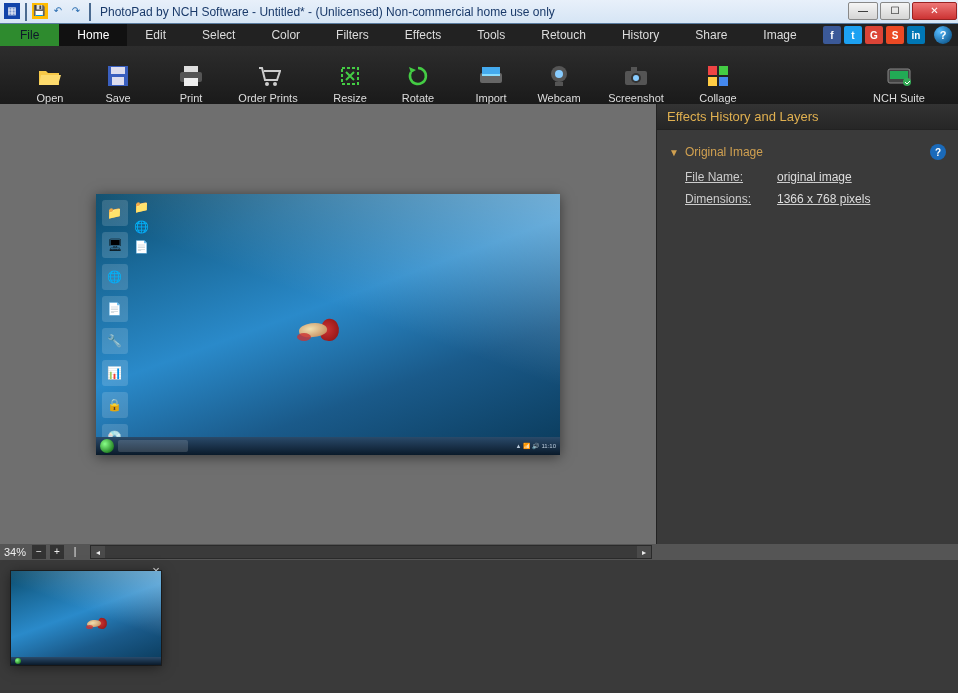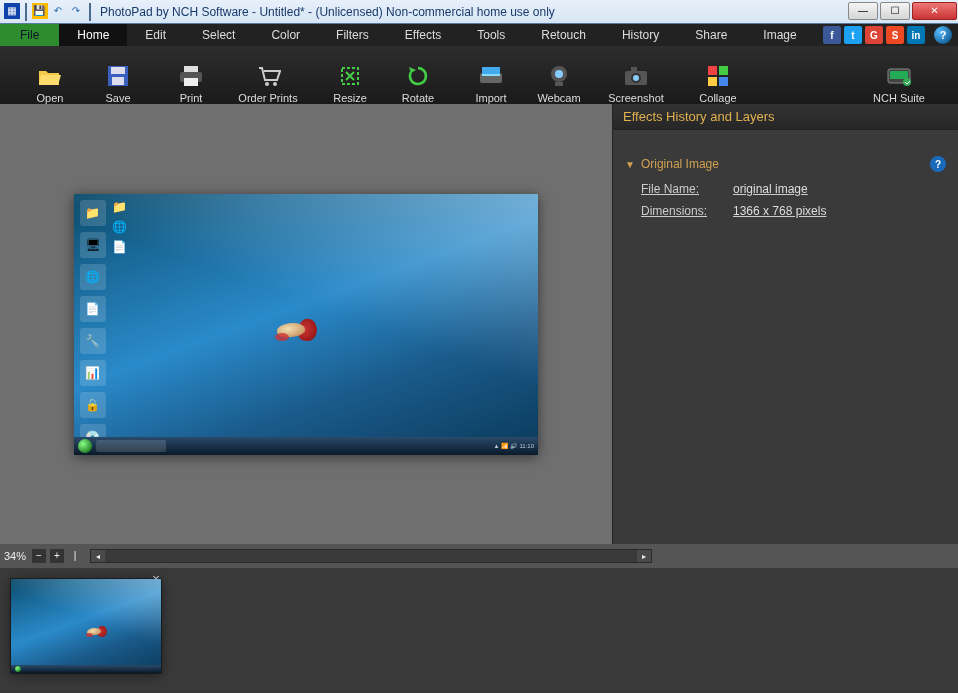--- a/index.html
+++ b/index.html
@@ -44,33 +44,33 @@
 .fish-fin{position:absolute;left:6px;top:14px;width:14px;height:8px;background:#c33;border-radius:50%;opacity:.8;}
 .desk-icons-col{position:absolute;left:6px;top:6px;display:flex;flex-direction:column;gap:6px;}
 .desk-icons-col .dicon{width:26px;height:26px;background:rgba(255,255,255,.15);border-radius:3px;display:flex;align-items:center;justify-content:center;font-size:12px;}
 .desk-icons-col2{position:absolute;left:38px;top:6px;display:flex;flex-direction:column;gap:6px;}
 .taskbar{position:absolute;left:0;right:0;bottom:0;height:18px;background:linear-gradient(#2a4a6a,#0a1a2a);display:flex;align-items:center;padding:0 4px;gap:4px;}
 .start-orb{width:14px;height:14px;border-radius:50%;background:radial-gradient(circle at 35% 35%,#8f8,#050);}
 .task-item{height:12px;width:70px;background:rgba(255,255,255,.15);border-radius:2px;}
 .task-right{margin-left:auto;color:#bcd;font-size:6px;}
 
 
-.panel { width:346px; background:#3a3a3a; display:flex; flex-direction:column; border-left:1px solid #222;gap:12px; }
+.panel { width:302px; background:#3a3a3a; display:flex; flex-direction:column; border-left:1px solid #222; }
 .panel-header { height:26px; background:linear-gradient(#333,#262626); color:#e0b050; display:flex; align-items:center; padding:0 10px; font-size:13px; border-bottom:1px solid #222; }
 .panel-body{flex:1; padding:8px 0;}
 .section-head{display:flex;align-items:center;padding:6px 12px;color:#d0a050;gap:6px;}
 .section-head .chev{font-size:10px;}
 .section-head .sh-title{flex:1;}
 .info-help{width:16px;height:16px;border-radius:50%;background:#1a6aba;color:#fff;display:inline-flex;align-items:center;justify-content:center;font-size:10px;font-weight:bold;}
 .prop-row{display:flex;padding:4px 12px 4px 28px;color:#ccc;font-size:12px;gap:8px;text-decoration:underline;}
 .prop-label{width:84px;}
 .prop-val{color:#ddd;}
 
 
-.statusrow{height:24px;background:#555;display:flex;align-items:center;color:#eee;font-size:11px;}
+.statusrow{height:16px;background:#555;display:flex;align-items:center;color:#eee;font-size:11px;}
 .zoom-cell{width:656px;display:flex;align-items:center;gap:4px;padding:0 4px;}
 .zoom-txt{padding-right:2px;}
 .zbtn{width:14px;height:14px;background:#333;display:inline-flex;align-items:center;justify-content:center;font-size:10px;line-height:1;}
 .hscroll{flex:1;height:14px;background:#3a3a3a;position:relative;margin-left:4px;border:1px solid #2a2a2a;}
 .hscroll .sbtn{position:absolute;top:0;width:14px;height:100%;background:#4a4a4a;display:flex;align-items:center;justify-content:center;font-size:8px;}
 .hscroll .sbtn.left{left:0}.hscroll .sbtn.right{right:0}
 .panel-status-gap{flex:1;background:#555;}
 
 
 .thumbstrip{height:133px;background:#3a3a3a;padding:10px;display:flex;align-items:flex-start;}

